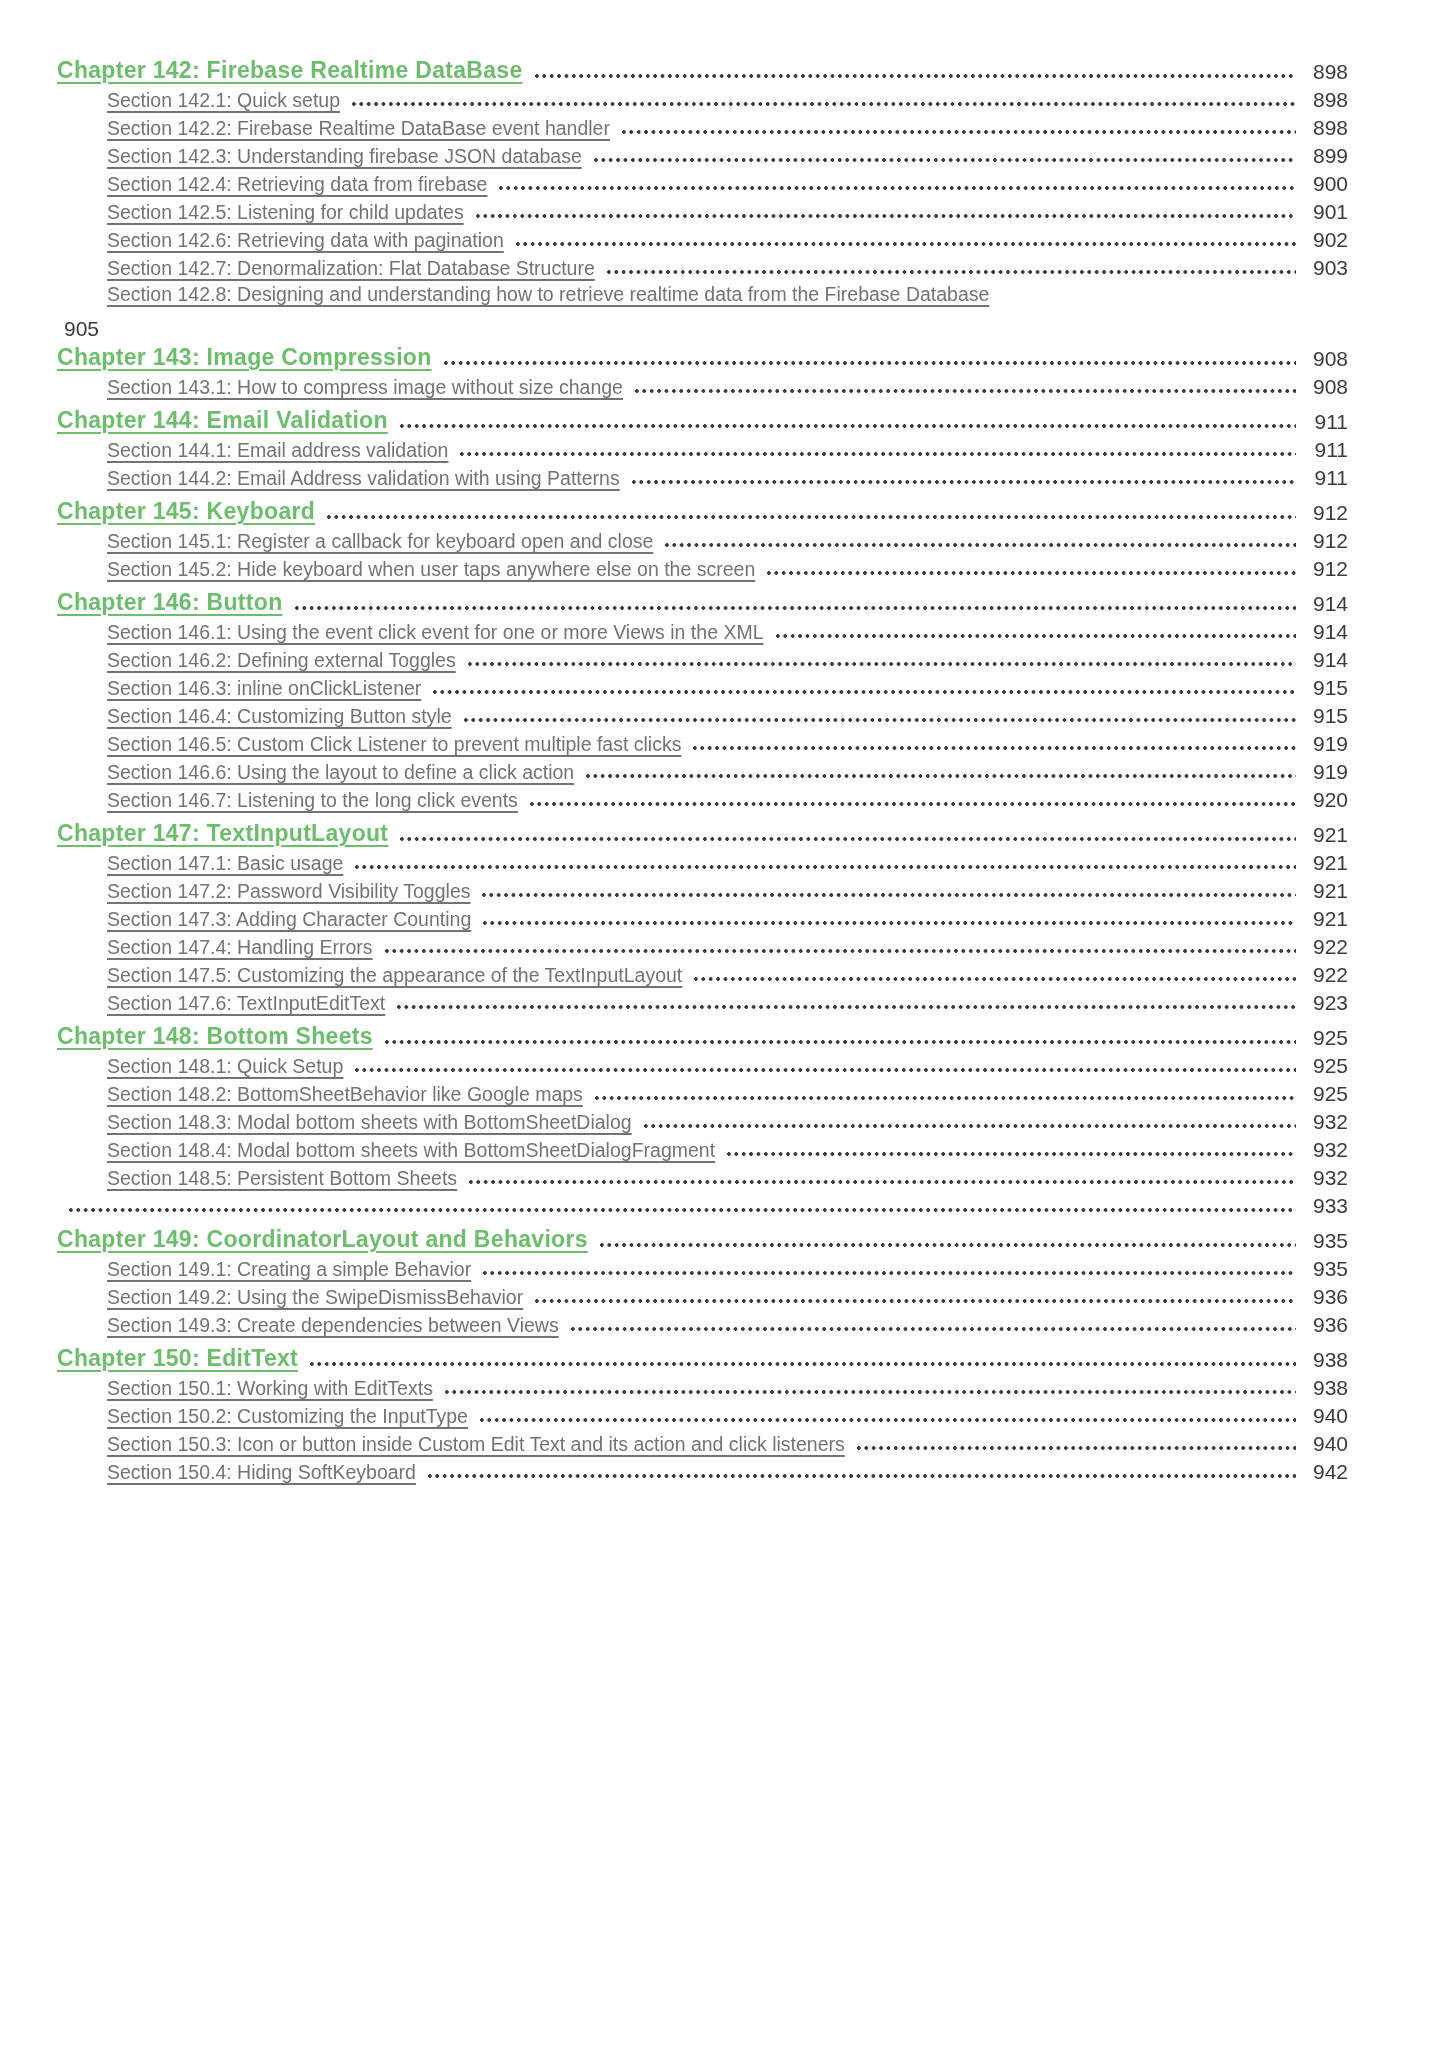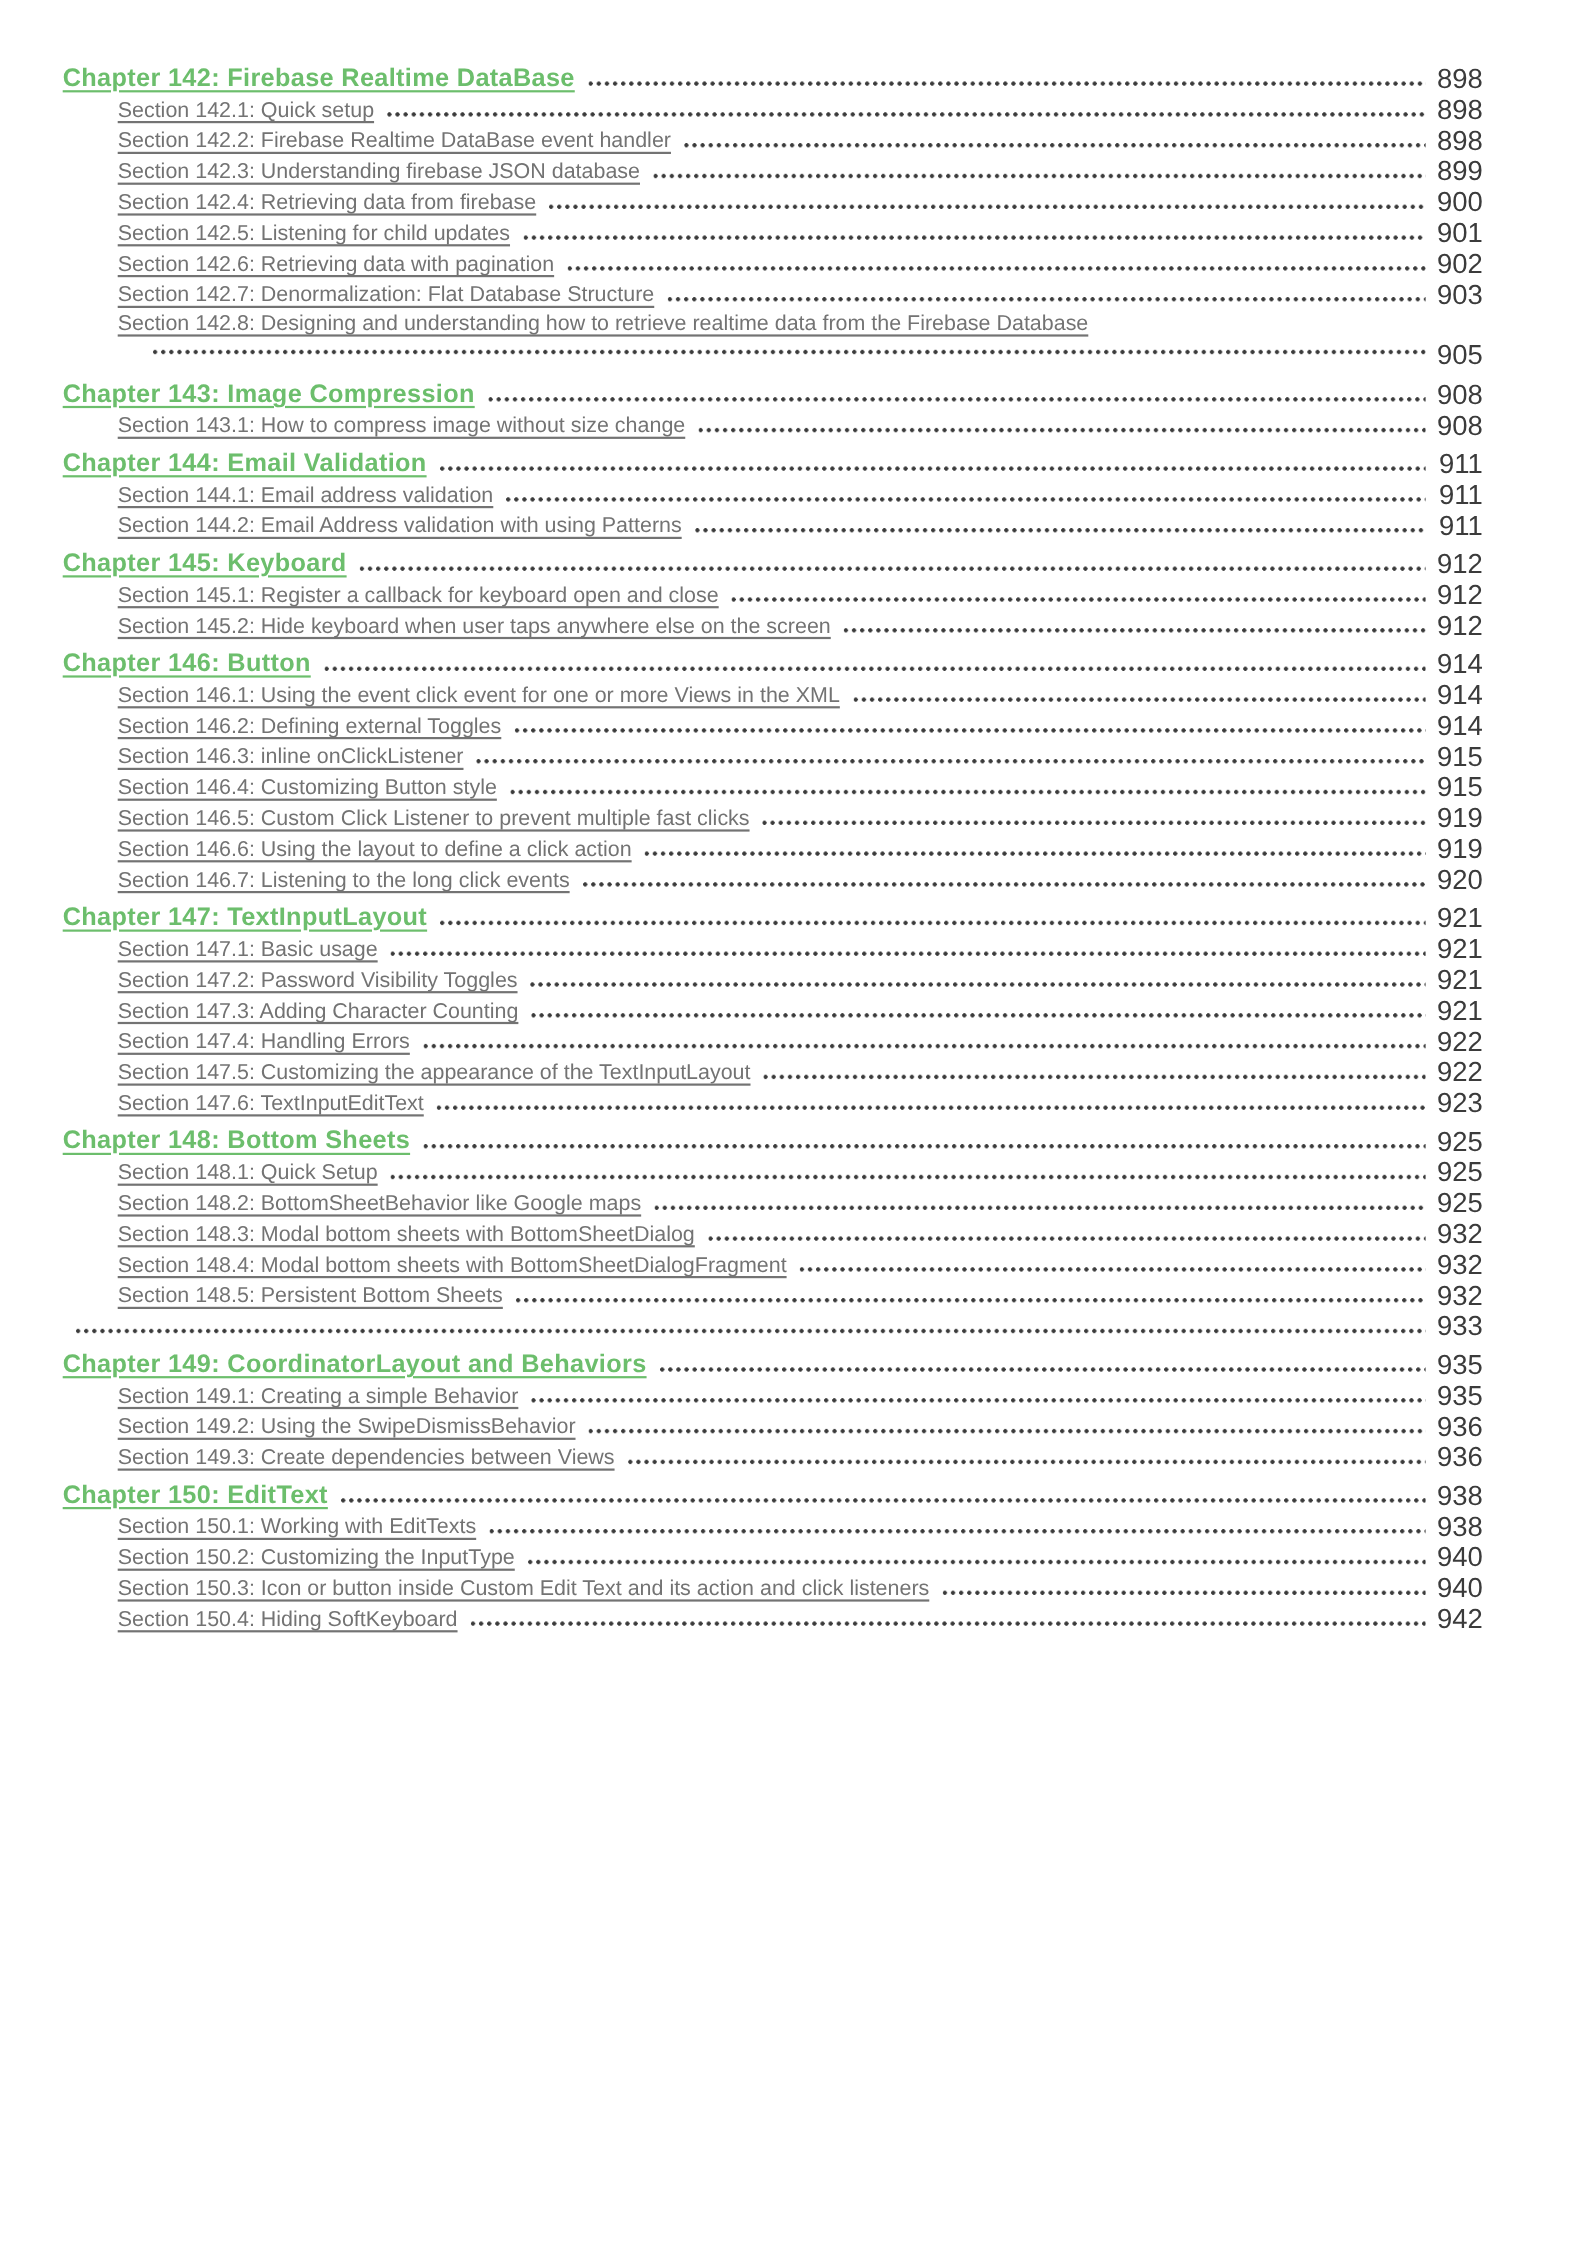--- a/index.html
+++ b/index.html
@@ -56,40 +56,41 @@
     flex: 1;
     height: 4px;
     margin: 0 10px 7px 12px;
     background-image: radial-gradient(circle at 2px 2px, #3b3b3b 1.7px, transparent 2px);
     background-size: 7.4px 4px;
     background-repeat: repeat-x;
     min-width: 14px;
   }
   .pagenum {
     color: #3b3b3b;
-    font-size: 25px;
+    font-size: 21px;
     line-height: 26px;
     min-width: 42px;
     text-align: right;
   }
   
   .row.wrap {
     display: block;
     height: 56px;
   }
   .row.wrap .link {
     display: inline-block;
     height: 28px;
     line-height: 26px;
     vertical-align: bottom;
   }
   .row.wrap .wrap-line {
     display: flex;
-    align-items: center;
+    align-items: flex-start;
     height: 28px;
+    flex-direction: column;
   }
   .row.wrap .wrap-line .leader {
     margin-left: 82px;
   }
 </style>
 </head>
 <body>
 
 <div class="page">
   <div>

